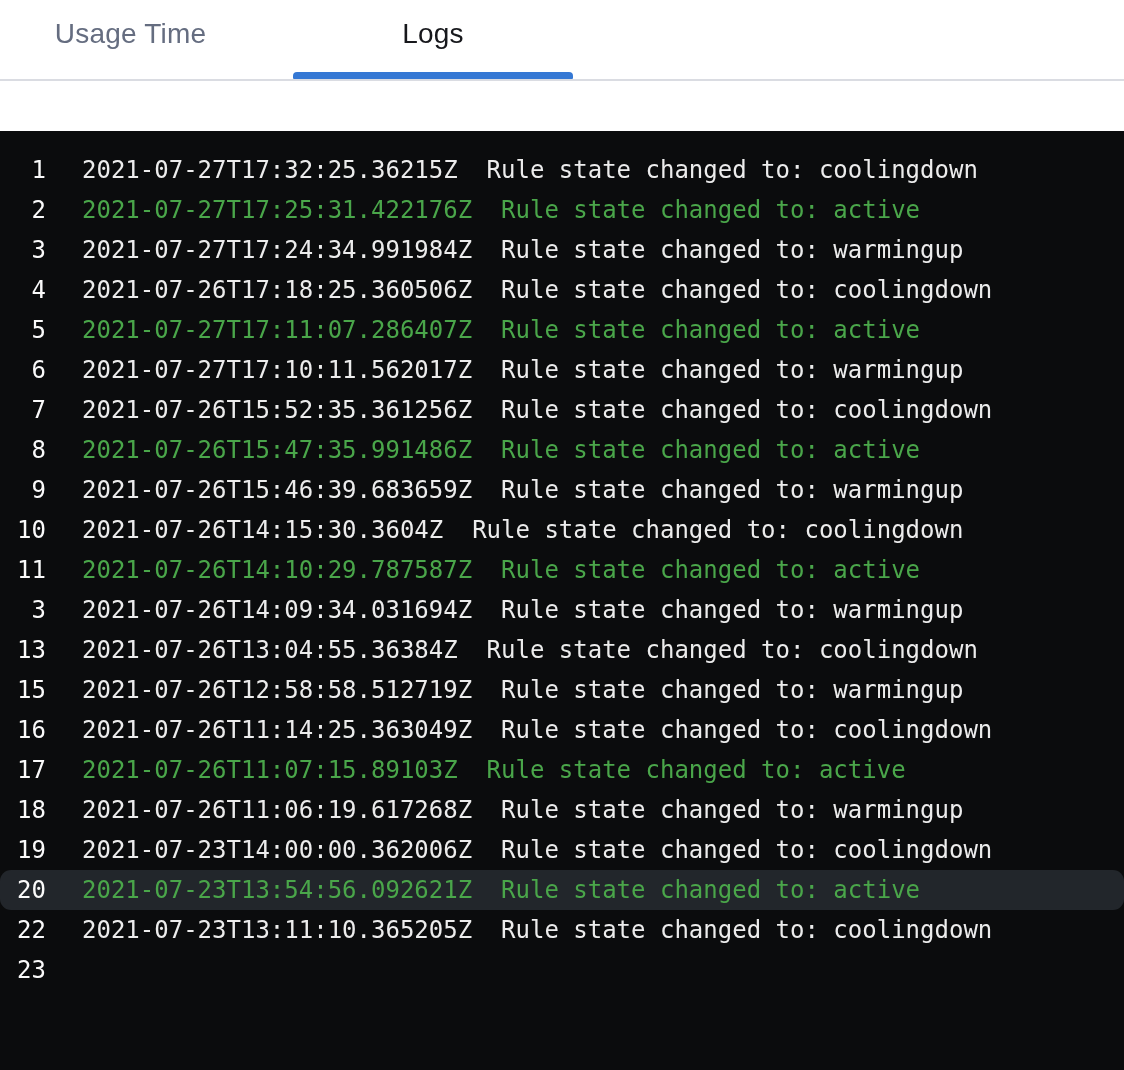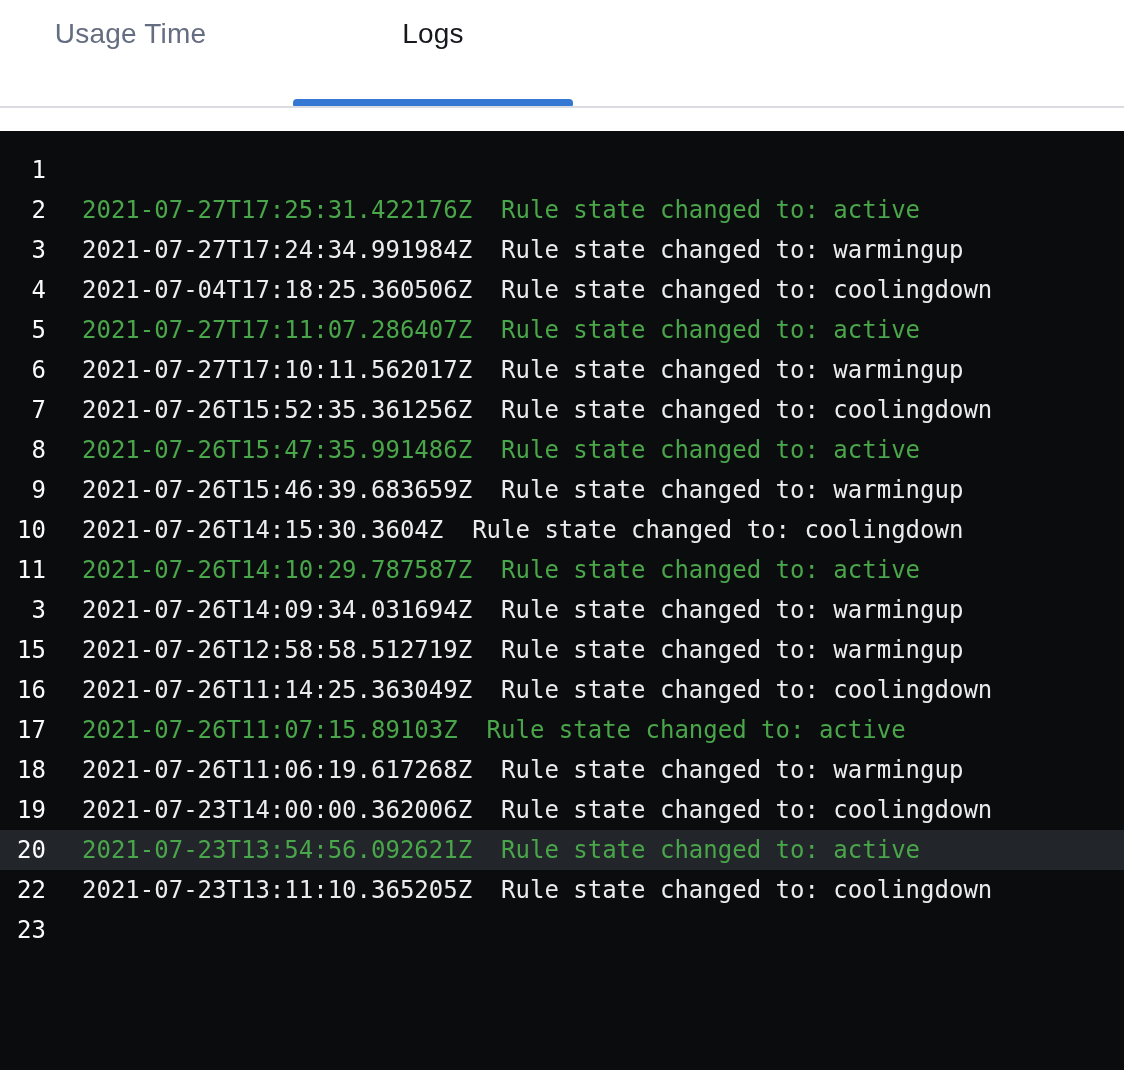--- a/index.html
+++ b/index.html
@@ -11,21 +11,21 @@
     --log-text-active:#4aa64a;
     --row-highlight-bg:#22262b;
     --divider:#dadce2;
   }
   *{margin:0;padding:0;box-sizing:border-box;}
   html,body{width:1124px;height:1070px;overflow:hidden;background:#fff;}
   body{font-family:"Liberation Sans", sans-serif;}
 
   .tabbar{
     position:relative;
-    height:108px;
+    height:81px;
     background:#fff;
     border-bottom:2px solid var(--divider);
   }
   .tab{
     position:absolute;
     top:0;
     height:89px;
     display:flex;
     justify-content:center;
     align-items:flex-start;
@@ -61,21 +61,21 @@
     overflow:hidden;
   }
   .log-row{
     display:flex;
     align-items:center;
     height:40px;
     width:100%;
     color:var(--log-text);
   }
   .log-row.green{color:var(--log-text-active);}
-  .log-row.highlighted{background:var(--row-highlight-bg);}
+  .log-row.highlighted{background:var(--row-highlight-bg);border-radius:11px;}
   .line-num{
     width:46px;
     flex:0 0 46px;
     text-align:right;
     color:#fafafa;
   }
   .line-text{
     margin-left:36px;
     white-space:pre;
   }
@@ -89,32 +89,33 @@
   </div>
   <div class="tab tab-logs active">
     <span>Logs</span>
   </div>
   <div class="tab-indicator"></div>
 </div>
 
 <div class="log-panel" id="log-panel">
     <div class="log-row">
     <span class="line-num">1</span>
+    <span class="line-text">2021-07-27T17:32:25.36215Z  Rule state changed to: coolingdown</span>
   </div>
     <div class="log-row green">
     <span class="line-num">2</span>
     <span class="line-text">2021-07-27T17:25:31.422176Z  Rule state changed to: active</span>
   </div>
     <div class="log-row">
     <span class="line-num">3</span>
     <span class="line-text">2021-07-27T17:24:34.991984Z  Rule state changed to: warmingup</span>
   </div>
     <div class="log-row">
     <span class="line-num">4</span>
-    <span class="line-text">2021-07-04T17:18:25.360506Z  Rule state changed to: coolingdown</span>
+    <span class="line-text">2021-07-26T17:18:25.360506Z  Rule state changed to: coolingdown</span>
   </div>
     <div class="log-row green">
     <span class="line-num">5</span>
     <span class="line-text">2021-07-27T17:11:07.286407Z  Rule state changed to: active</span>
   </div>
     <div class="log-row">
     <span class="line-num">6</span>
     <span class="line-text">2021-07-27T17:10:11.562017Z  Rule state changed to: warmingup</span>
   </div>
     <div class="log-row">
@@ -133,20 +134,24 @@
     <span class="line-num">10</span>
     <span class="line-text">2021-07-26T14:15:30.3604Z  Rule state changed to: coolingdown</span>
   </div>
     <div class="log-row green">
     <span class="line-num">11</span>
     <span class="line-text">2021-07-26T14:10:29.787587Z  Rule state changed to: active</span>
   </div>
     <div class="log-row">
     <span class="line-num">3</span>
     <span class="line-text">2021-07-26T14:09:34.031694Z  Rule state changed to: warmingup</span>
+  </div>
+    <div class="log-row">
+    <span class="line-num">13</span>
+    <span class="line-text">2021-07-26T13:04:55.36384Z  Rule state changed to: coolingdown</span>
   </div>
     <div class="log-row">
     <span class="line-num">15</span>
     <span class="line-text">2021-07-26T12:58:58.512719Z  Rule state changed to: warmingup</span>
   </div>
     <div class="log-row">
     <span class="line-num">16</span>
     <span class="line-text">2021-07-26T11:14:25.363049Z  Rule state changed to: coolingdown</span>
   </div>
     <div class="log-row green">

